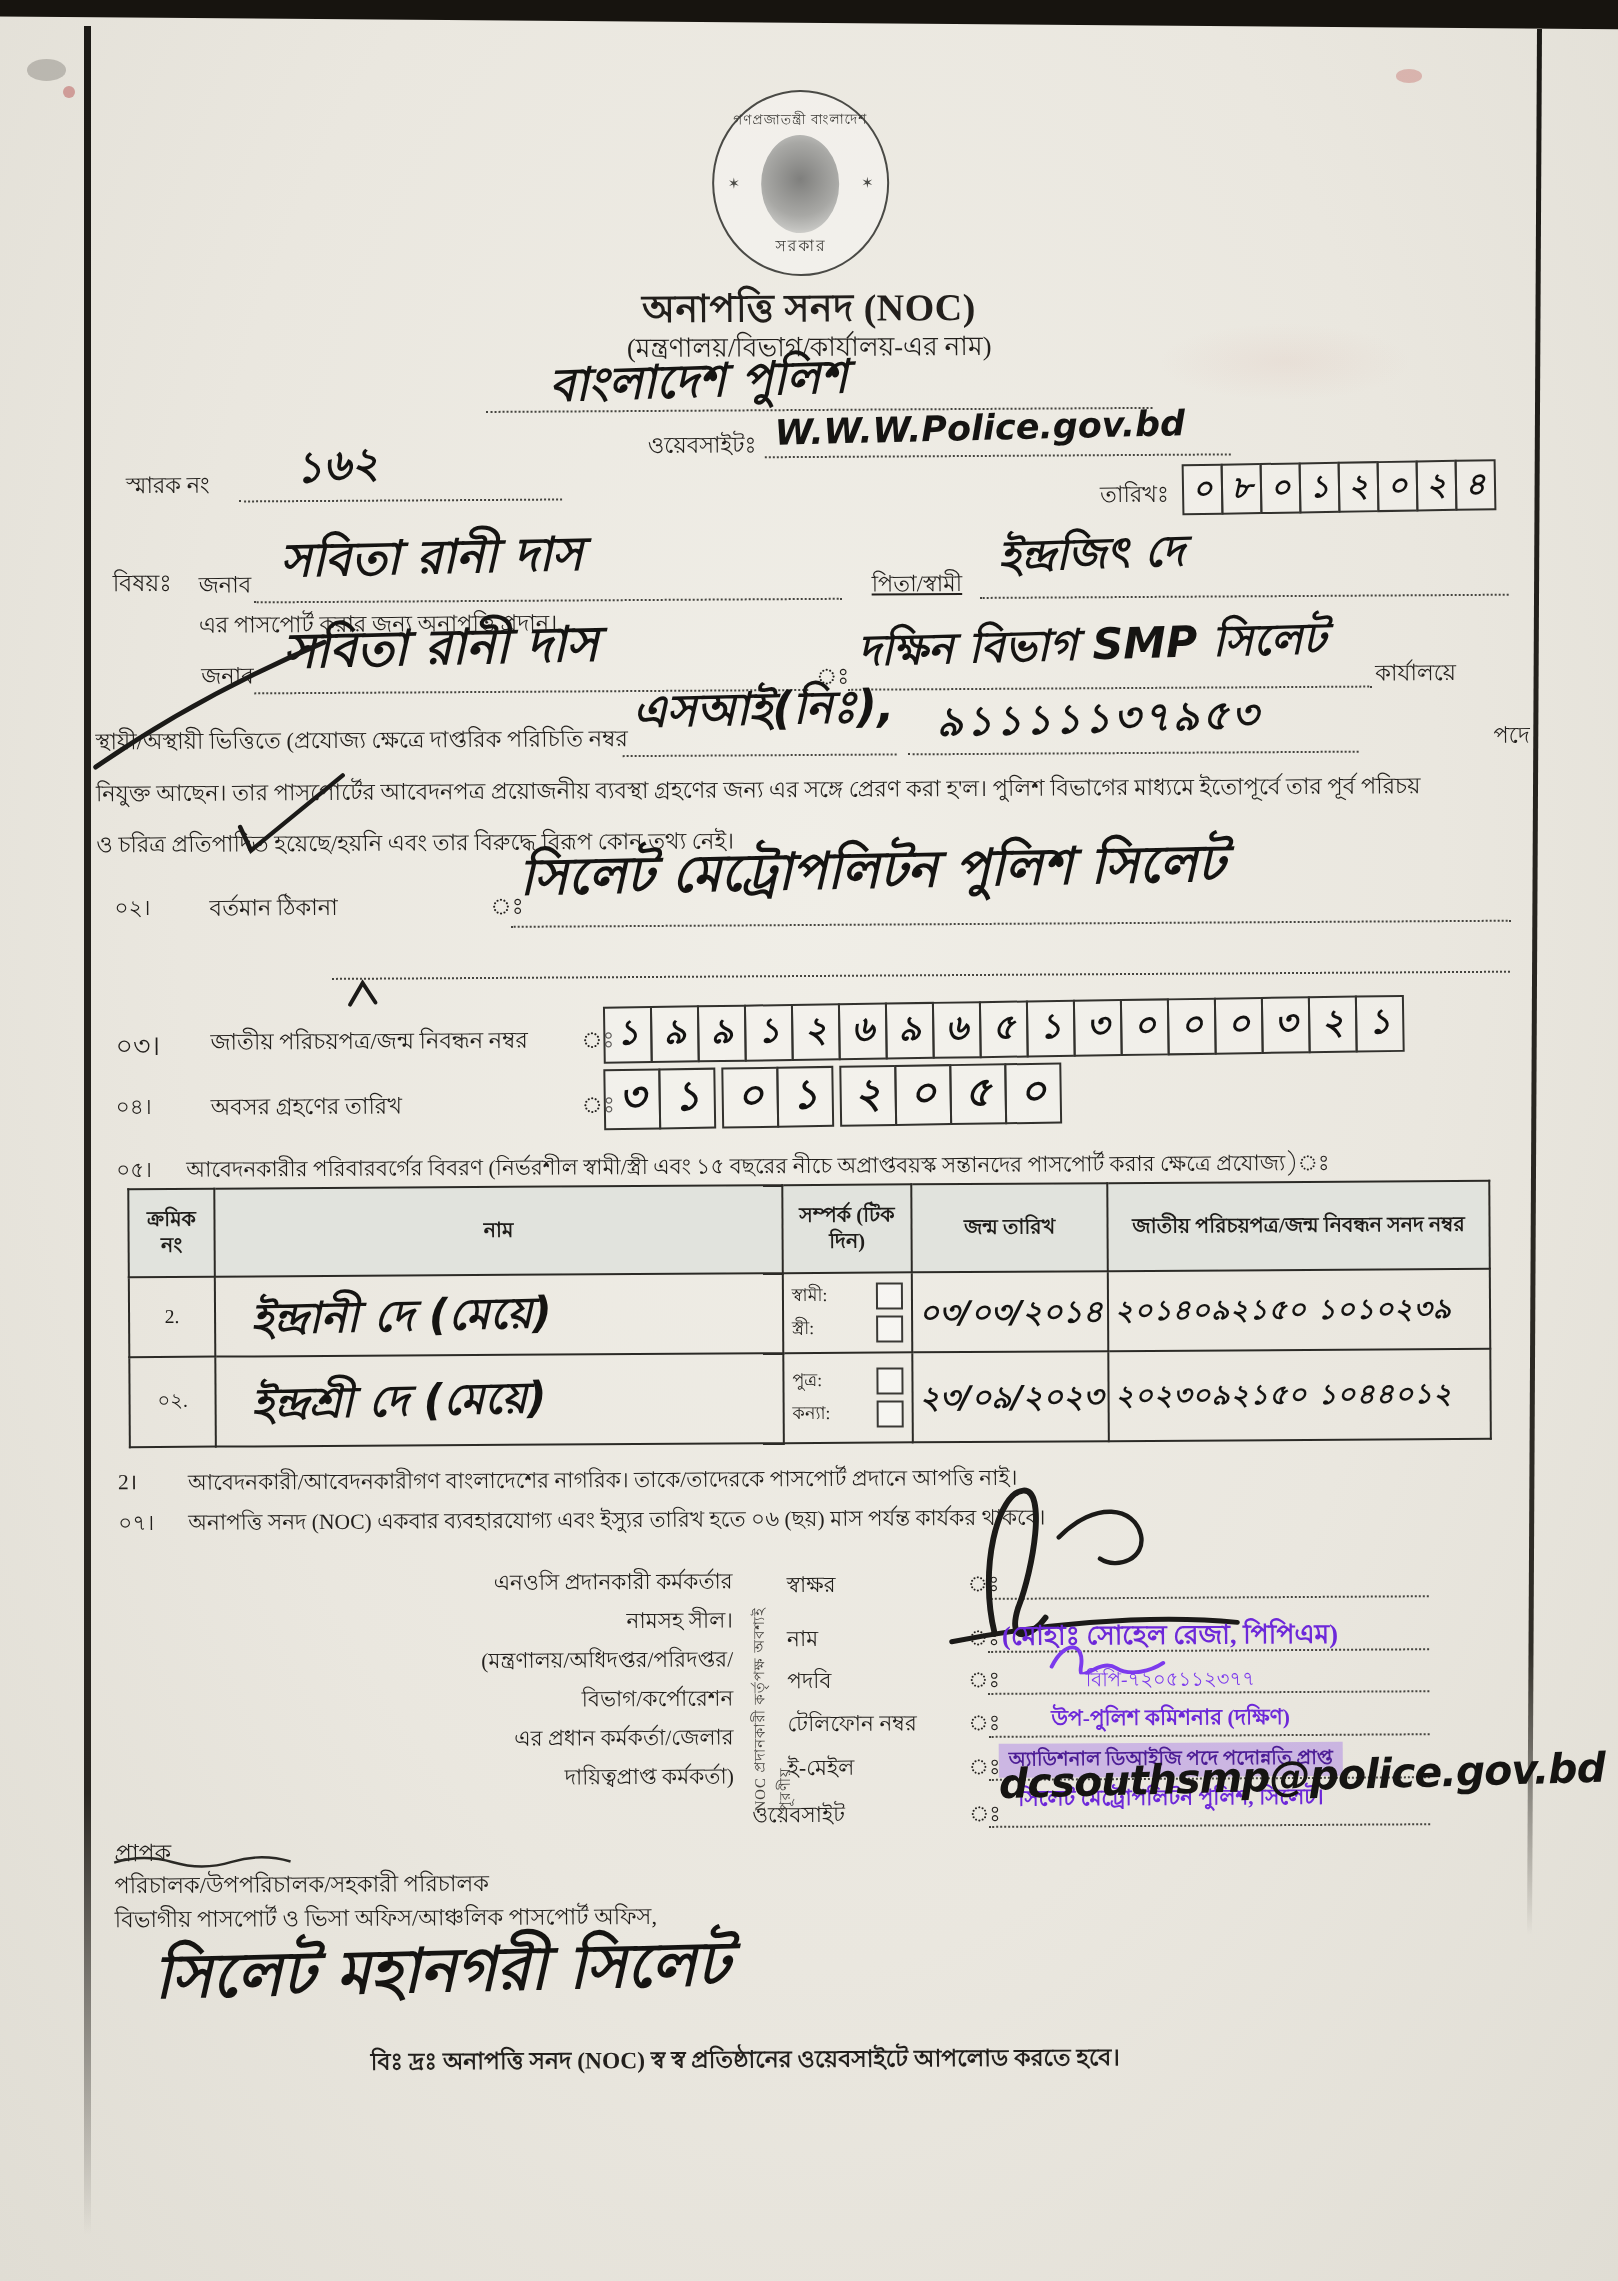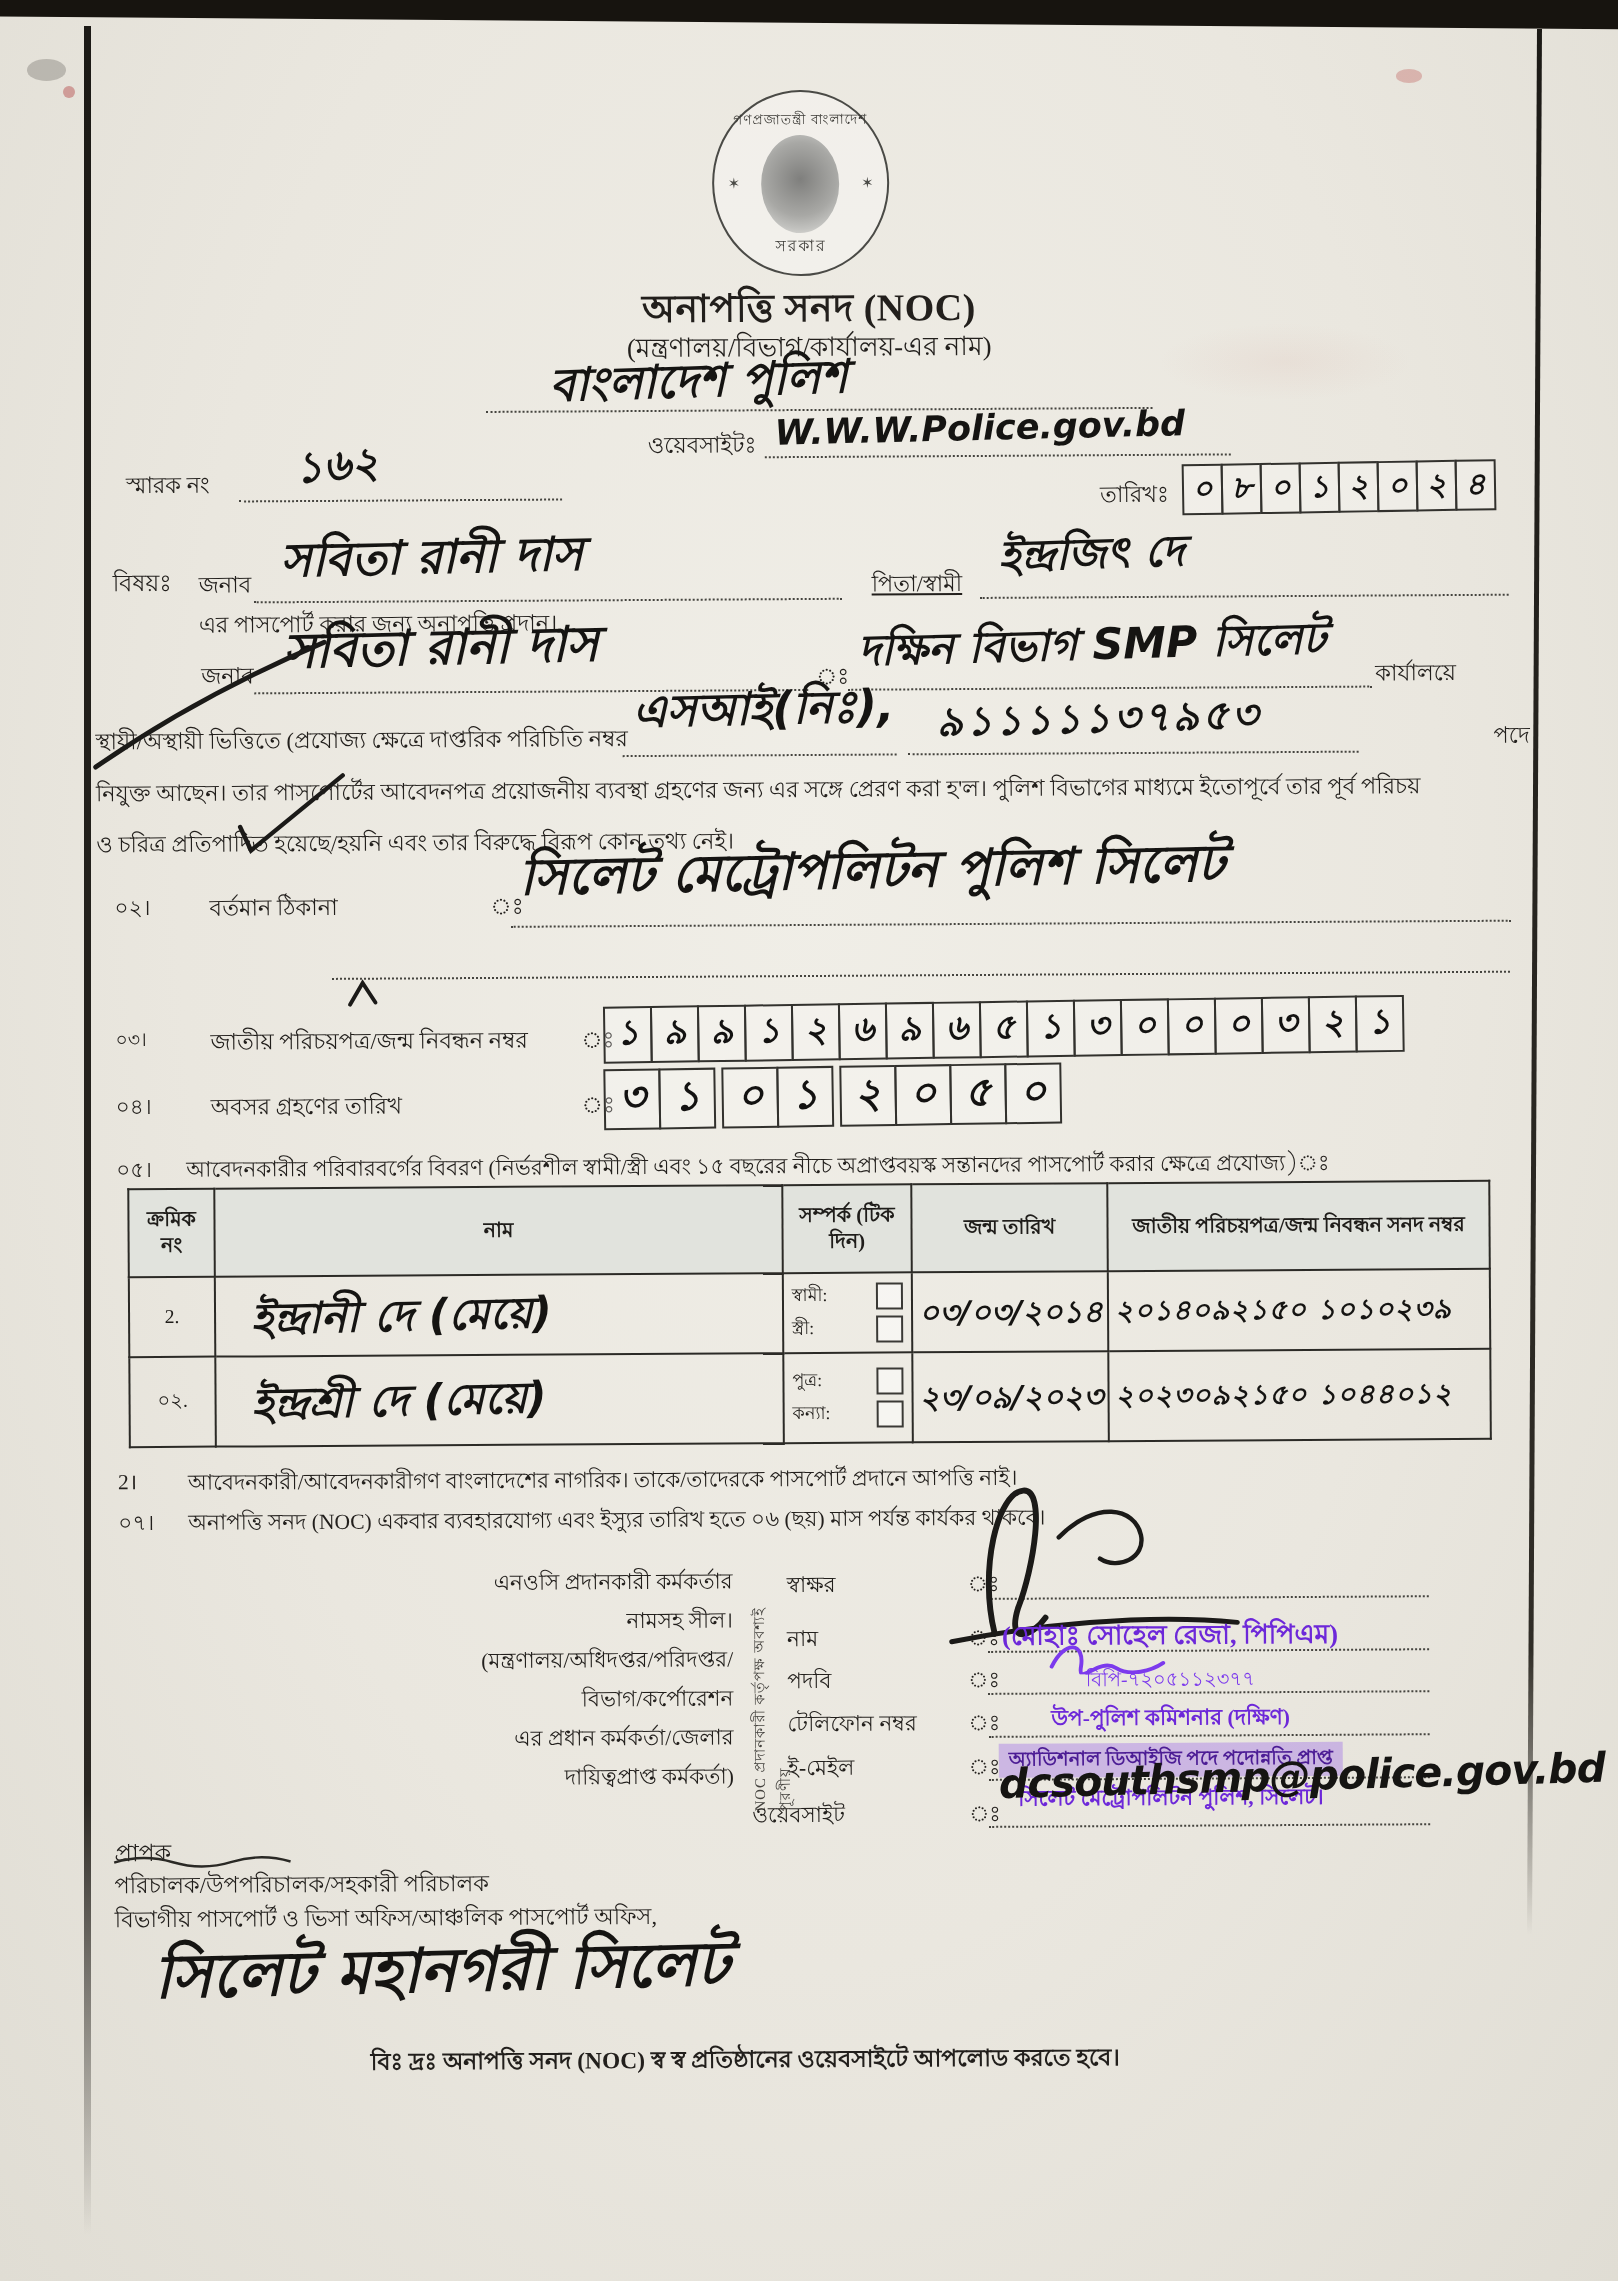--- a/index.html
+++ b/index.html
@@ -99,21 +99,21 @@
     <div class="abs print" style="left:98px;top:772px;font-size:22.5px;width:1431px;white-space:nowrap;">নিযুক্ত আছেন। তার পাসপোর্টের আবেদনপত্র প্রয়োজনীয় ব্যবস্থা গ্রহণের জন্য এর সঙ্গে প্রেরণ করা হ'ল। পুলিশ বিভাগের মাধ্যমে ইতোপূর্বে তার পূর্ব পরিচয়</div>
     <div class="abs print" style="left:98px;top:823px;font-size:22.5px;">ও চরিত্র প্রতিপাদিত হয়েছে/হয়নি এবং তার বিরুদ্ধে বিরূপ কোন তথ্য নেই।</div>
 
     <div class="abs print" style="left:116px;top:887px;font-size:21.6px;">০২।</div>
     <div class="abs print" style="left:211px;top:887px;font-size:22.5px;">বর্তমান ঠিকানা</div>
     <span class="abs print" style="left:492px;top:887px;font-size:22.5px;">ঃ</span>
     <div class="abs dots" style="left:512px;top:921px;width:1000px;"></div>
     <div class="abs hand" style="left:521px;top:845px;font-size:51px;transform:rotate(-0.8deg);">সিলেট মেট্রোপলিটন পুলিশ সিলেট</div>
     <div class="abs dots" style="left:333px;top:972px;width:1178px;"></div>
 
-    <div class="abs print" style="left:116px;top:1021px;font-size:19px;">০৩।</div>
+    <div class="abs print" style="left:116px;top:1021px;font-size:27px;">০৩।</div>
     <div class="abs print" style="left:211px;top:1021px;font-size:22.5px;">জাতীয় পরিচয়পত্র/জন্ম নিবন্ধন নম্বর</div>
     <span class="abs print" style="left:582px;top:1021px;font-size:22.5px;">ঃ</span>
     <div class="abs boxrow" style="left:606px;top:1002px;transform:rotate(-0.5deg);">
       <div class="dcell" style="width:45px;height:53px;font-size:35px;">১</div>
       <div class="dcell" style="width:45px;height:53px;font-size:35px;">৯</div>
       <div class="dcell" style="width:45px;height:53px;font-size:35px;">৯</div>
       <div class="dcell" style="width:45px;height:53px;font-size:35px;">১</div>
       <div class="dcell" style="width:45px;height:53px;font-size:35px;">২</div>
       <div class="dcell" style="width:45px;height:53px;font-size:35px;">৬</div>
       <div class="dcell" style="width:45px;height:53px;font-size:35px;">৯</div>

